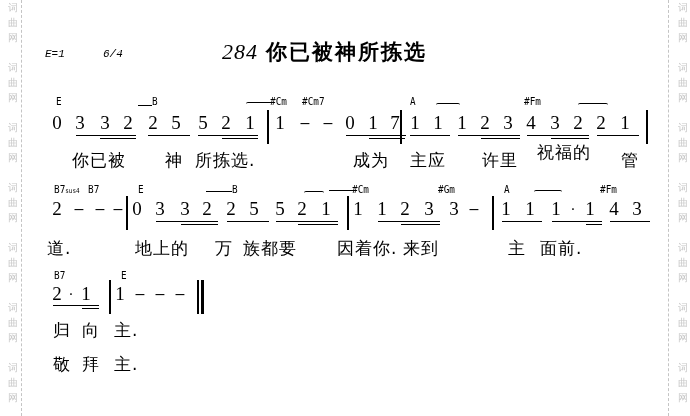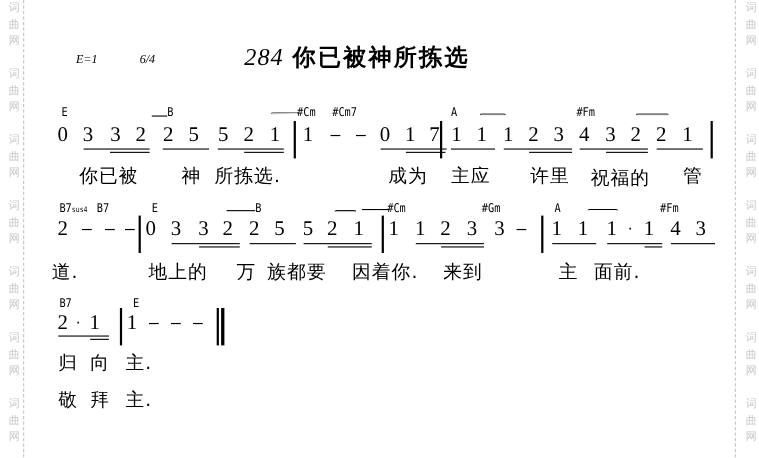--- a/index.html
+++ b/index.html
@@ -4,21 +4,21 @@
   <style>
     html, body { margin: 0; padding: 0; }
     body {
       width: 690px; height: 416px; background: #ffffff; position: relative; overflow: hidden;
       font-family: "DejaVu Sans", sans-serif; color: #000;
     }
     .abs { position: absolute; white-space: nowrap; }
     .wm-col { position: absolute; top: 0; width: 20px; }
     .wm-char { position: absolute; font-size: 10px; color: #c8c8c8; width: 14px; text-align: center; line-height: 12px; }
     .dash-line { position: absolute; top: 0; height: 416px; border-left: 1px dashed #c4c4c4; width: 0; }
-    .key { font-family: Liberation Serif, serif; font-style: italic; font-size: 11px; margin-left: 24px; }
+    .key { font-family: Liberation Mono, monospace; font-style: italic; font-size: 11px; }
     .title { font-size: 21px; font-weight: bold; letter-spacing: 2px; }
     .title-num { font-family: "Liberation Serif", serif; font-style: italic; font-weight: normal; font-size: 22px; margin-right: 8px; letter-spacing: 1px; }
     .chord { font-family: "DejaVu Sans Mono", monospace; font-size: 11px; line-height: 12px; transform: scaleX(0.85); transform-origin: left; }
     .chord sub { font-size: 7px; vertical-align: baseline; }
     .note { font-family: "Liberation Serif", serif; font-size: 19px; line-height: 20px; width: 12px; text-align: center; }
     .dash { font-family: "Liberation Sans", sans-serif; font-size: 16px; line-height: 20px; width: 12px; text-align: center; }
     .dot-mid { font-size: 14px; line-height: 20px; width: 8px; text-align: center; }
     .ul { position: absolute; height: 1px; background: #000; }
     .bar { position: absolute; width: 2px; background: #000; }
     .slur { position: absolute; height: 1px; border-top: 1px solid #000; }
@@ -113,21 +113,21 @@
     <div class="abs note" style="left: 549px; top: 113px;">3</div>
     <div class="abs note" style="left: 572px; top: 113px;">2</div>
     <div class="abs note" style="left: 595px; top: 113px;">2</div>
     <div class="abs note" style="left: 619px; top: 113px;">1</div>
     <div class="abs lyric" style="left: 72px; top: 150px;">你已被</div>
     <div class="abs lyric" style="left: 165px; top: 150px;">神</div>
     <div class="abs lyric" style="left: 195px; top: 150px;">所拣选.</div>
     <div class="abs lyric" style="left: 353px; top: 150px;">成为</div>
     <div class="abs lyric" style="left: 410px; top: 150px;">主应</div>
     <div class="abs lyric" style="left: 482px; top: 150px;">许里</div>
-    <div class="abs lyric" style="left: 537px; top: 152px;">祝福的</div>
+    <div class="abs lyric" style="left: 537px; top: 142px;">祝福的</div>
     <div class="abs lyric" style="left: 621px; top: 150px;">管</div>
     <div class="abs chord" style="left: 54px; top: 184px;"><span>B7</span><sub>sus4</sub></div>
     <div class="abs chord" style="left: 88px; top: 184px;"><span>B7</span></div>
     <div class="abs chord" style="left: 138px; top: 184px;"><span>E</span></div>
     <div class="abs chord" style="left: 232px; top: 184px;"><span>B</span></div>
     <div class="abs chord" style="left: 352px; top: 184px;"><span>#Cm</span></div>
     <div class="abs chord" style="left: 438px; top: 184px;"><span>#Gm</span></div>
     <div class="abs chord" style="left: 504px; top: 184px;"><span>A</span></div>
     <div class="abs chord" style="left: 600px; top: 184px;"><span>#Fm</span></div>
     <div class="abs note" style="left: 51px; top: 199px;">2</div>
@@ -153,21 +153,21 @@
     <div class="abs note" style="left: 524px; top: 199px;">1</div>
     <div class="abs note" style="left: 550px; top: 199px;">1</div>
     <div class="abs dot-mid" style="left: 569px; top: 199px;">·</div>
     <div class="abs note" style="left: 584px; top: 199px;">1</div>
     <div class="abs note" style="left: 608px; top: 199px;">4</div>
     <div class="abs note" style="left: 631px; top: 199px;">3</div>
     <div class="abs lyric" style="left: 47px; top: 238px;">道.</div>
     <div class="abs lyric" style="left: 135px; top: 238px;">地上的</div>
     <div class="abs lyric" style="left: 215px; top: 238px;">万</div>
     <div class="abs lyric" style="left: 243px; top: 238px;">族都要</div>
-    <div class="abs lyric" style="left: 320px; top: 238px;">因着你.</div>
+    <div class="abs lyric" style="left: 337px; top: 238px;">因着你.</div>
     <div class="abs lyric" style="left: 403px; top: 238px;">来到</div>
     <div class="abs lyric" style="left: 508px; top: 238px;">主</div>
     <div class="abs lyric" style="left: 540px; top: 238px;">面前.</div>
     <div class="abs chord" style="left: 54px; top: 270px;"><span>B7</span></div>
     <div class="abs chord" style="left: 121px; top: 270px;"><span>E</span></div>
     <div class="abs note" style="left: 51px; top: 284px;">2</div>
     <div class="abs dot-mid" style="left: 67px; top: 284px;">·</div>
     <div class="abs note" style="left: 80px; top: 284px;">1</div>
     <div class="abs note" style="left: 114px; top: 284px;">1</div>
     <div class="abs dash" style="left: 134px; top: 284px;">–</div>

